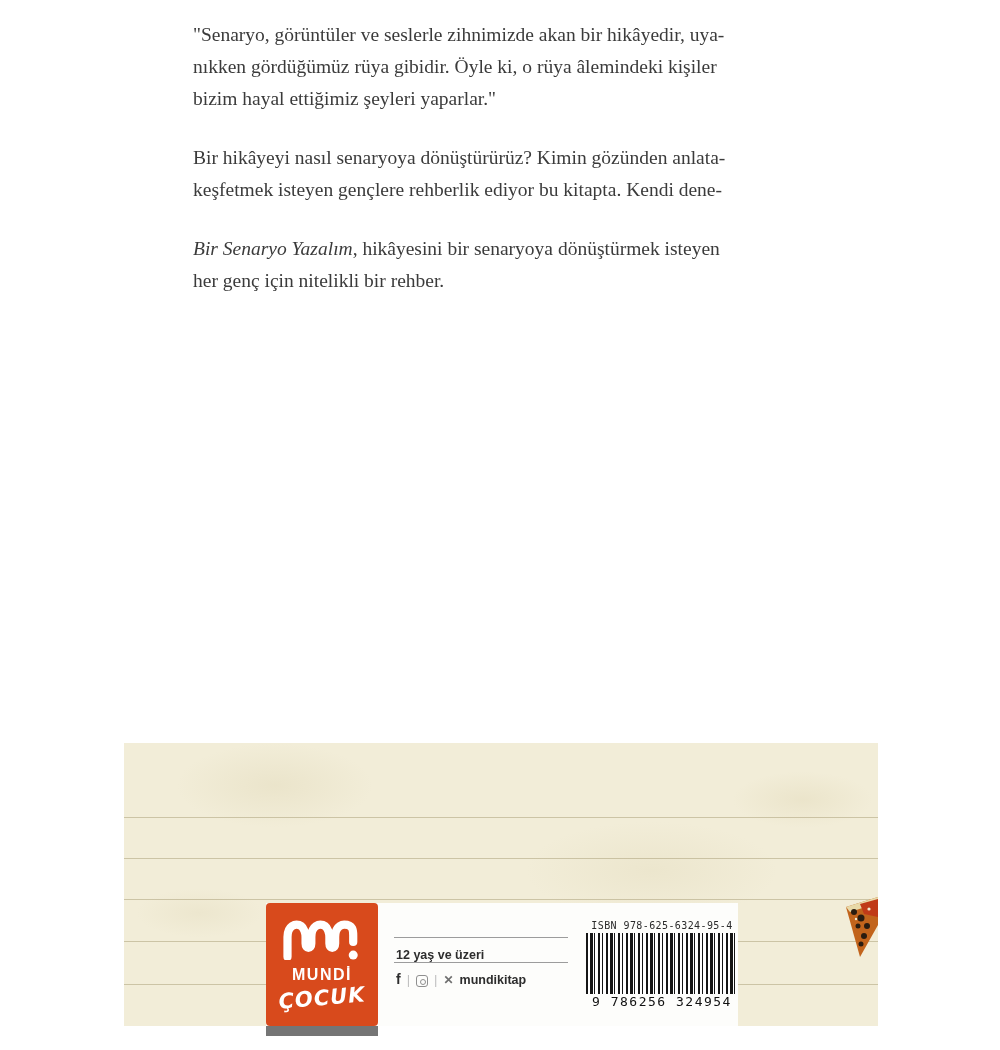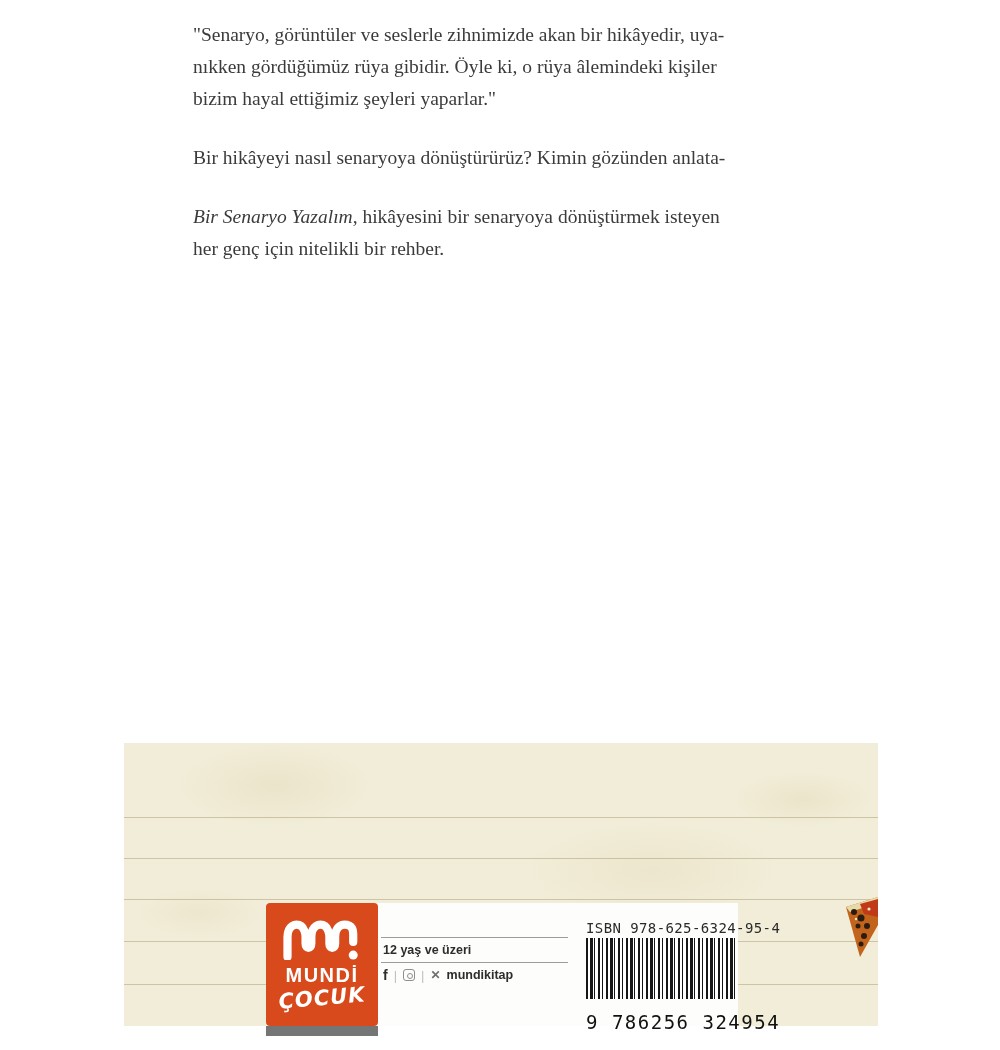--- a/index.html
+++ b/index.html
@@ -32,63 +32,64 @@
   .white-strip{position:absolute;left:142px;top:160px;width:472px;height:123px;
                background:#fdfdfb;}
 
   
   .logo-block{position:absolute;left:142px;top:160px;width:112px;height:123px;
               background:#d84a1c;border-radius:4px;text-align:center;}
   .logo-shadow{position:absolute;left:142px;top:283px;width:112px;height:10px;
                background:#757575;}
   .logo-mark{margin-top:11px;width:84px;height:46px;}
   .logo-mundi{color:#fff;font-family:"Liberation Sans",sans-serif;font-weight:bold;
-              font-size:20px;letter-spacing:1.5px;line-height:22px;}
+              font-size:16px;letter-spacing:1.5px;line-height:22px;}
   .logo-cocuk{color:#fff;font-family:"DejaVu Sans",sans-serif;font-weight:bold;
               font-style:italic;font-size:21px;line-height:24px;transform:rotate(-5deg);
               letter-spacing:1px;}
 
   
   .info-col{position:absolute;left:257px;top:194px;width:187px;
             font-family:"Liberation Sans",sans-serif;}
-  .info-row{border-top:1px solid #9c9c9c;height:24px;display:flex;align-items:center;
-            gap:6px;font-size:12.5px;font-weight:bold;color:#2d2d2d;padding-left:2px;}
+  .info-row{border-top:1px solid #9c9c9c;height:24px;display:flex;align-items:flex-end;
+            gap:6px;font-size:12.5px;font-weight:bold;color:#2d2d2d;padding-left:2px;margin-left:13px;}
   .sep{color:#c0c0c0;font-weight:normal;font-size:13px;}
   .fb{font-size:14px;color:#2d2d2d;}
   .ig{display:inline-block;width:10px;height:10px;border:1.5px solid #8f8f8f;
       border-radius:3px;position:relative;}
   .ig::after{content:"";position:absolute;left:3px;top:3px;width:4px;height:4px;
              border-radius:50%;border:1px solid #8f8f8f;}
   .xg{color:#6f6f6f;font-size:12px;font-weight:bold;}
 
   
   .barcode-block{position:absolute;left:462px;top:177px;width:152px;text-align:center;
                  font-family:"DejaVu Sans Mono",monospace;}
-  .isbn-label{font-size:14px;letter-spacing:0.4px;color:#2a2a2a;white-space:nowrap;}
+  .isbn-label{font-size:10px;letter-spacing:0.4px;color:#2a2a2a;white-space:nowrap;}
   .bars{height:61px;margin-top:2px;
         background:repeating-linear-gradient(90deg,
           #161616 0 2px,#fff 2px 4px,#161616 4px 7px,#fff 7px 8px,
           #161616 8px 9px,#fff 9px 12px,#161616 12px 14px,#fff 14px 16px,
           #161616 16px 17px,#fff 17px 20px);}
-  .ean{font-size:19px;letter-spacing:1.5px;color:#111;margin-top:12px;white-space:nowrap;}
+  .ean{font-size:13px;letter-spacing:1.5px;color:#111;margin-top:0px;white-space:nowrap;}
 
   
   .butterfly{position:absolute;right:0;top:152px;width:34px;height:66px;}
 </style>
 </head>
 <body>
 
 <div class="blurb">
   <div class="para">
       <div class="line">"Senaryo, görüntüler ve seslerle zihnimizde akan bir hikâyedir, uya-</div>
       <div class="line">nıkken gördüğümüz rüya gibidir. Öyle ki, o rüya âlemindeki kişiler</div>
       <div class="line">bizim hayal ettiğimiz şeyleri yaparlar."</div>
     </div>
   <div class="para">
       <div class="line">Bir hikâyeyi nasıl senaryoya dönüştürürüz? Kimin gözünden anlata-</div>
+      <div class="line">keşfetmek isteyen gençlere rehberlik ediyor bu kitapta. Kendi dene-</div>
     </div>
   <div class="para last">
     <div class="line">
       <span class="ital">Bir Senaryo Yazalım</span><span>, hikâyesini bir senaryoya dönüştürmek isteyen</span>
     </div>
     <div class="line">her genç için nitelikli bir rehber.</div>
   </div>
 </div>
 
 <div class="paper">

